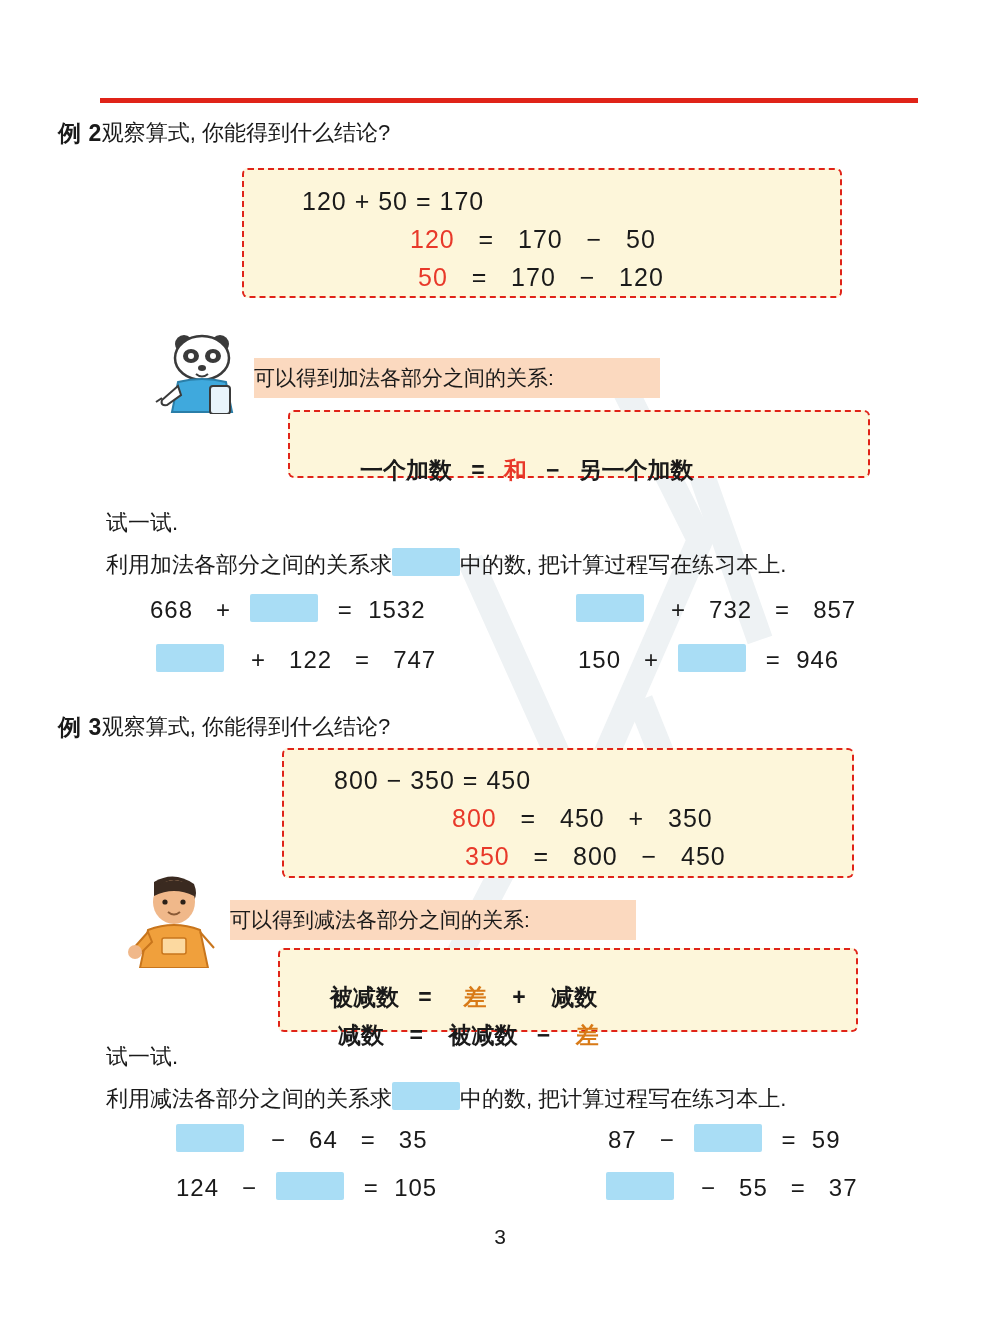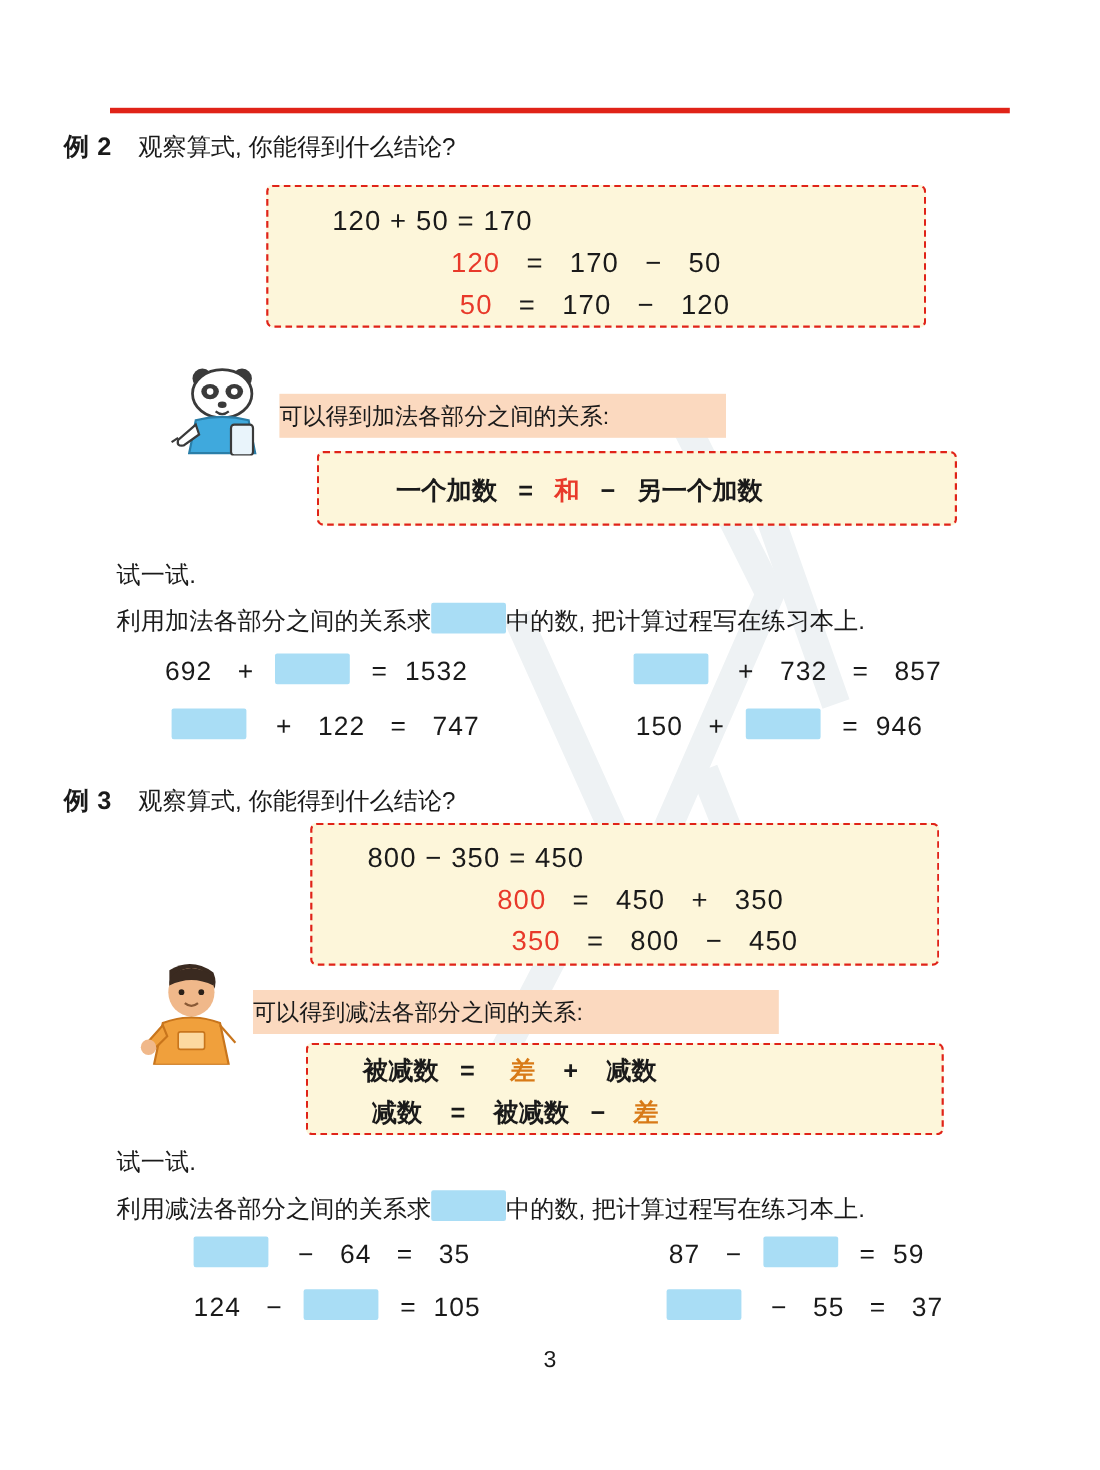--- a/index.html
+++ b/index.html
@@ -41,22 +41,22 @@
     background: #e02318;
   }
   .ex-label {
     font-weight: bold;
     font-size: 23px;
     letter-spacing: 0.5px;
   }
   .heading-row {
     position: absolute;
     display: flex;
-    align-items: flex-end;
-    gap: 24px;
+    align-items: flex-start;
+    gap: 0;
     white-space: nowrap;
   }
   .heading-text {
     font-size: 22px;
   }
   
   .dash-box {
     position: absolute;
     background: #fdf6da;
     border: 2.5px dashed #e02318;
@@ -82,20 +82,21 @@
     display: flex;
     align-items: center;
     box-sizing: border-box;
     font-size: 21px;
   }
   .relation-line {
     position: absolute;
     font-size: 23px;
     font-weight: 600;
     white-space: nowrap;
+    margin-top: 24px;
   }
   .plain {
     position: absolute;
     font-size: 22px;
     white-space: nowrap;
   }
   .blank {
     display: inline-block;
     background: #a9ddf5;
     width: 68px;
@@ -187,21 +188,21 @@
       <span>另一个加数</span>
     </div>
 
     <div class="plain" style="left:106px; top:508px;">试一试.</div>
 
     <div class="plain" style="left:106px; top:548px;">
       <span>利用加法各部分之间的关系求</span><span class="blank"></span><span>中的数, 把计算过程写在练习本上.</span>
     </div>
 
     <div class="exercise-row" style="left:150px; top:594px;">
-      <span>692</span>&nbsp;&nbsp;
+      <span>668</span>&nbsp;&nbsp;
       <span>+</span>&nbsp;
       <span class="blank"></span>&nbsp;
       <span>=</span>&nbsp;
       <span>1532</span>
     </div>
 
     <div class="exercise-row" style="left:572px; top:594px;">
       <span class="blank"></span>&nbsp;&nbsp;
       <span>+</span>&nbsp;&nbsp;
       <span>732</span>&nbsp;&nbsp;
@@ -247,21 +248,21 @@
       <circle cx="47" cy="34" r="2.6" fill="#2a2018"></circle>
       <circle cx="65" cy="34" r="2.6" fill="#2a2018"></circle>
       <path d="M50 44 q6 5 12 0" stroke="#8a5a36" stroke-width="2" fill="none"></path>
       <path d="M30 62 q26 -10 52 0 l8 38 h-68 z" fill="#f0a03c" stroke="#c8751c" stroke-width="2"></path>
       <rect x="44" y="70" width="24" height="16" rx="2" fill="#fcd9a0" stroke="#c8751c" stroke-width="1.5"></rect>
       <path d="M30 64 l-16 18 q-2 8 6 6 l14 -14 z" fill="#f0a03c" stroke="#c8751c" stroke-width="2"></path>
       <circle cx="17" cy="84" r="7" fill="#f0b88a"></circle>
       <path d="M82 64 l14 16" stroke="#c8751c" stroke-width="2" fill="none"></path>
     </svg>
 
-    <div class="banner" style="left:230px; top:900px; width:478px; height:40px;">
+    <div class="banner" style="left:230px; top:900px; width:406px; height:40px;">
       <span>可以得到减法各部分之间的关系:</span>
     </div>
 
     <div class="dash-box" style="left:278px; top:948px; width:580px; height:84px;"></div>
     <div class="relation-line" style="left:330px; top:958px;">
       <span>被减数</span>
       &nbsp;&nbsp;<span>=</span>&nbsp;&nbsp;&nbsp;&nbsp;
       <span class="orange">差</span>
       &nbsp;&nbsp;&nbsp;<span>+</span>&nbsp;&nbsp;&nbsp;
       <span>减数</span>

